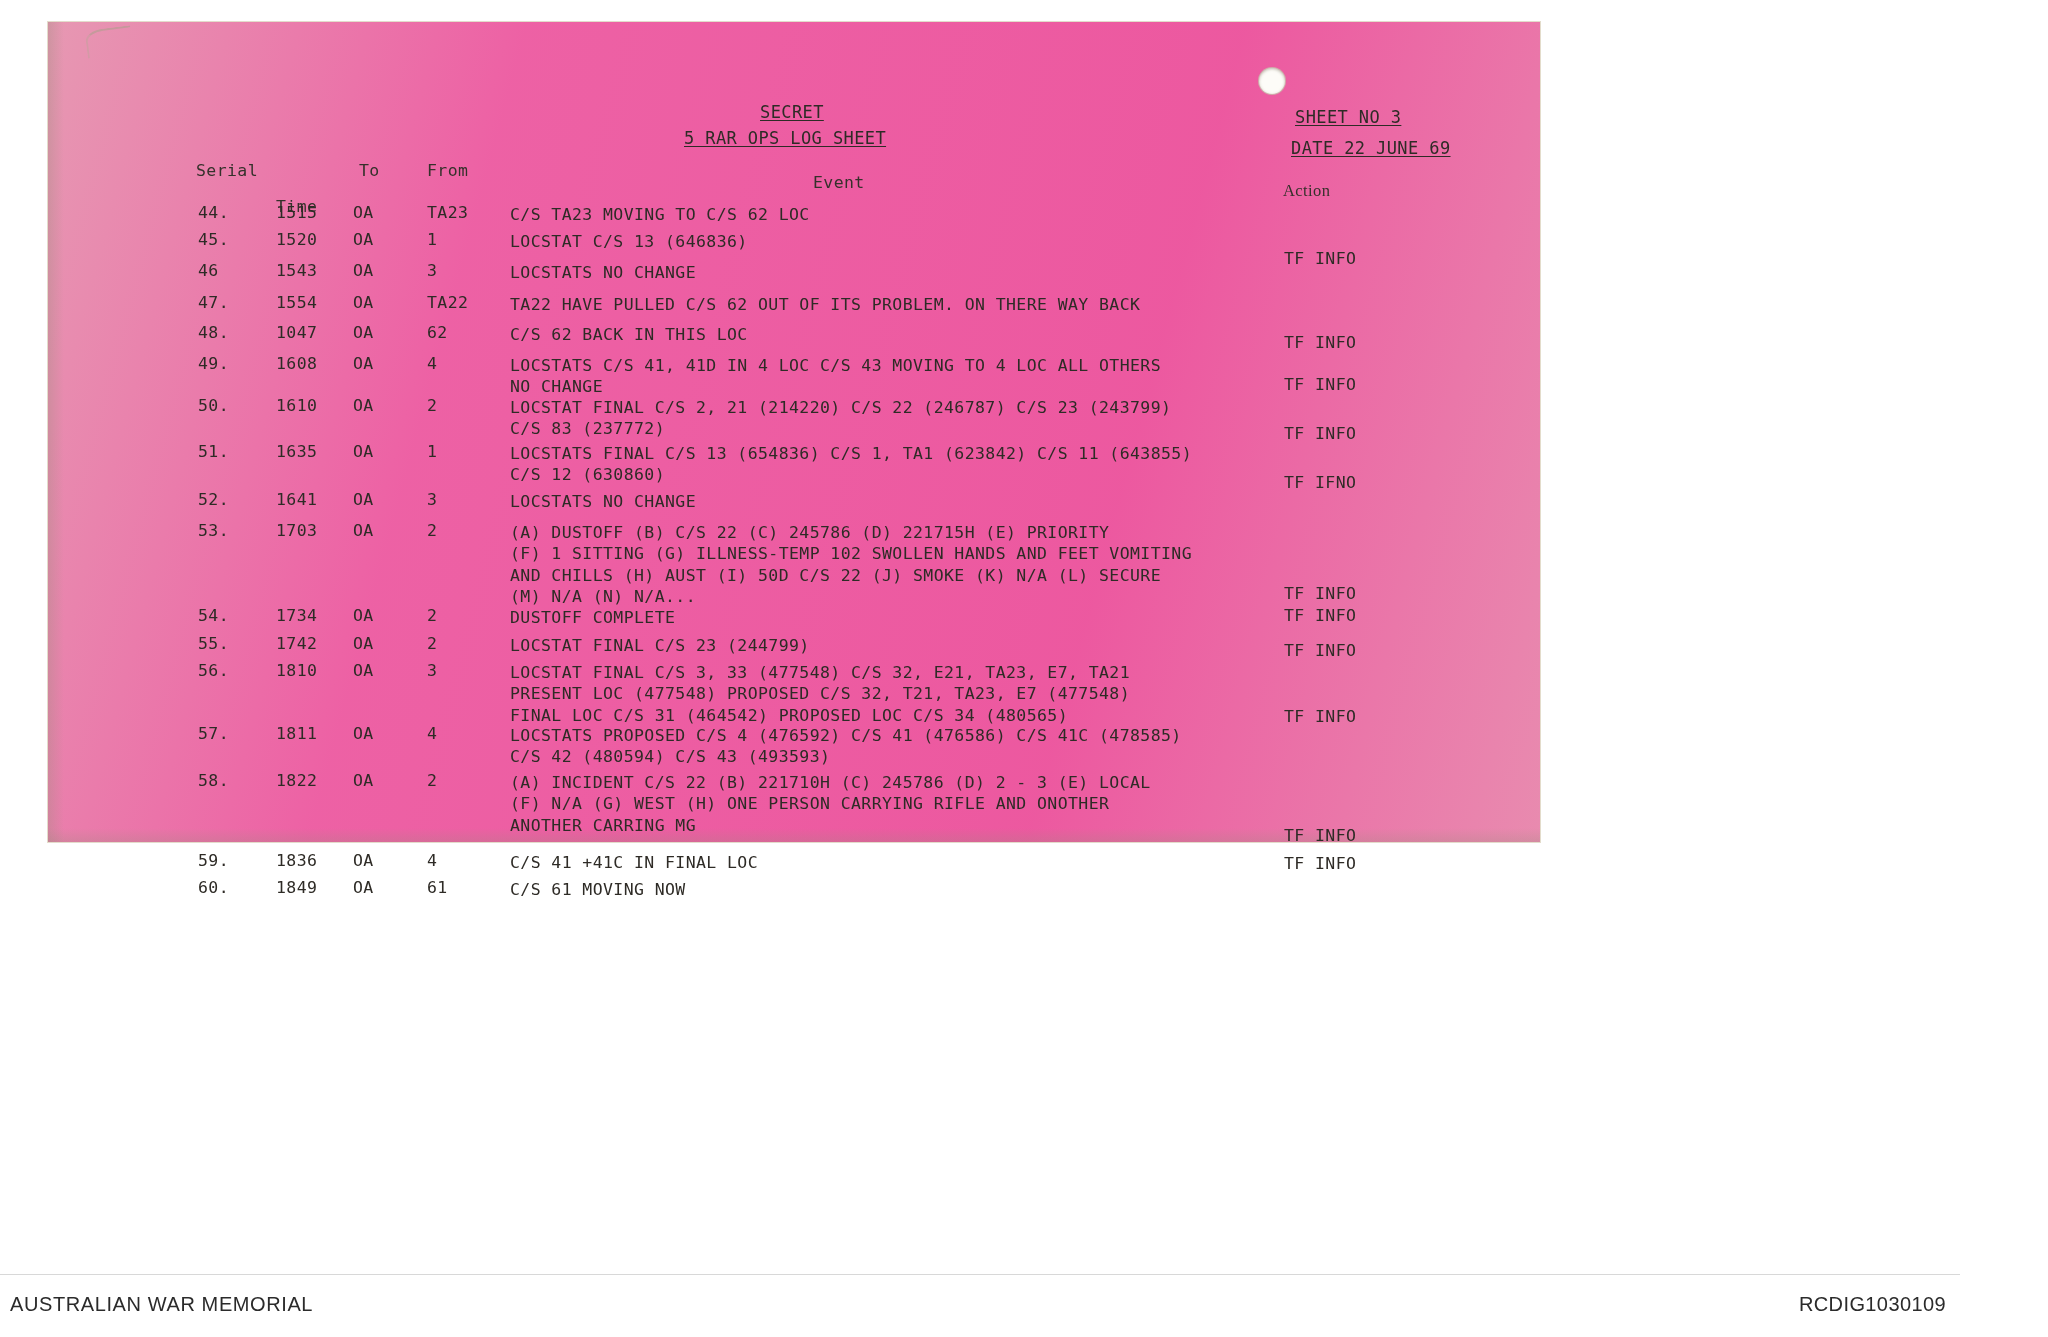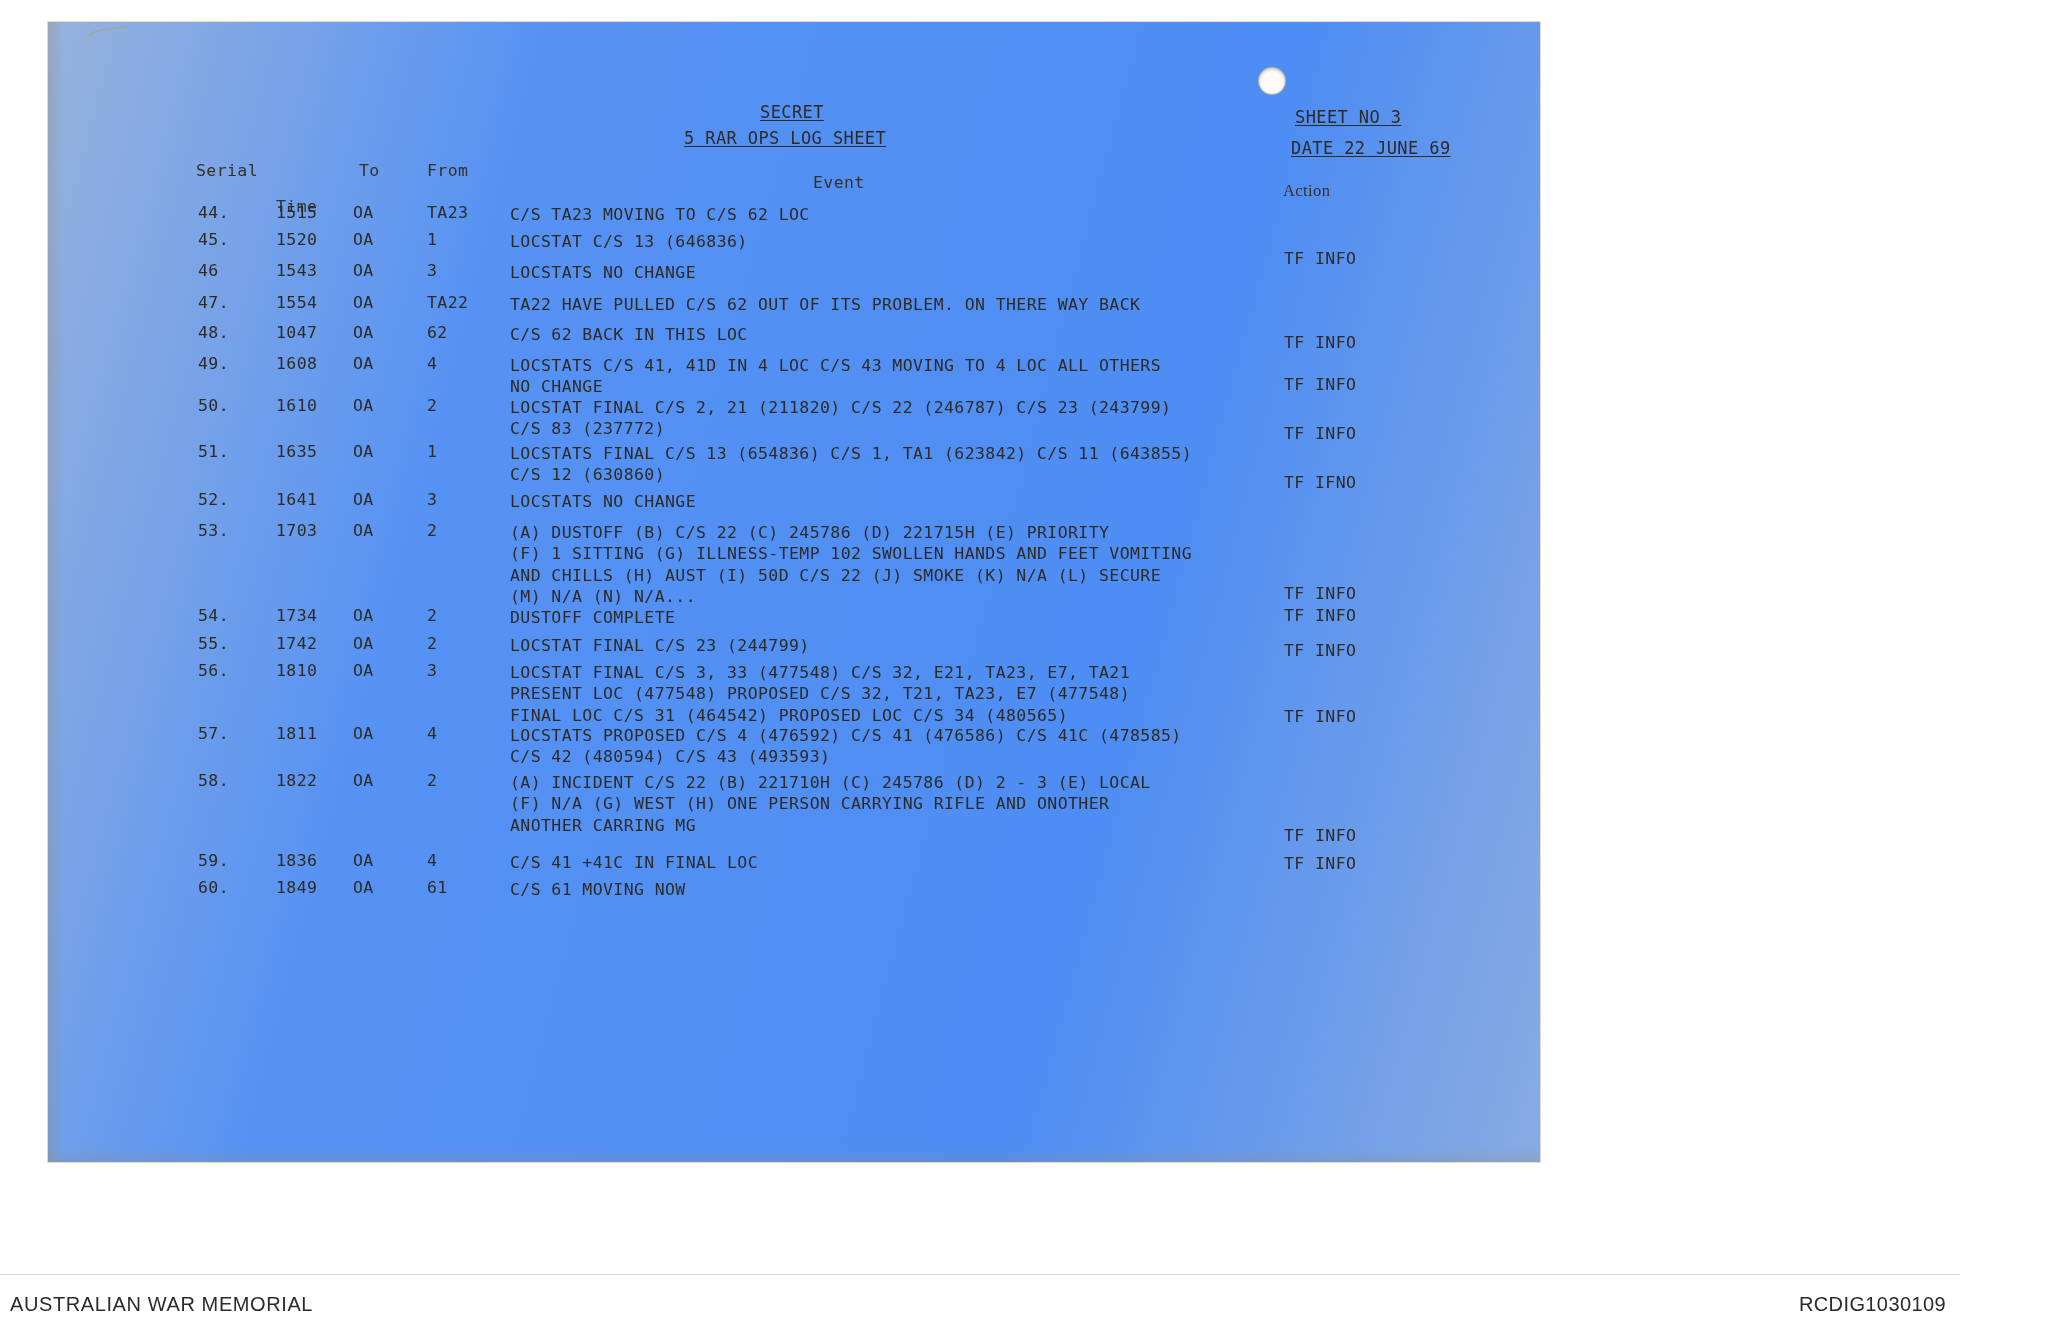--- a/index.html
+++ b/index.html
@@ -23,22 +23,22 @@
     height: 1274px;
     background: #ffffff;
   }
 
   
   #paper {
     position: absolute;
     left: 48px;
     top: 22px;
     width: 1492px;
-    height: 1140px;
-    background: #3b82f6;
+    height: 820px;
+    background: #ec4899;
     box-shadow: 0 0 0 1px #e3dccb;
   }
   
   #paper::before {
     content: "";
     position: absolute;
     left: 0; top: 0; right: 0; bottom: 0;
     background:
       linear-gradient(105deg, rgba(226,218,199,0.55) 0%, rgba(244,240,230,0.15) 28%, rgba(240,234,220,0.1) 70%, rgba(228,220,202,0.45) 100%);
     pointer-events: none;
@@ -233,21 +233,21 @@
           <div class="typed c-from">4</div>
           <div class="typed c-event">LOCSTATS C/S 41, 41D IN 4 LOC C/S 43 MOVING TO 4 LOC ALL OTHERS
 NO CHANGE</div>
         </div>
         <div class="typed c-action" style="top: 354px;">TF INFO</div>
         <div class="row" style="top: 375px;">
           <div class="typed c-serial">50.</div>
           <div class="typed c-time">1610</div>
           <div class="typed c-to">OA</div>
           <div class="typed c-from">2</div>
-          <div class="typed c-event">LOCSTAT FINAL C/S 2, 21 (211820) C/S 22 (246787) C/S 23 (243799)
+          <div class="typed c-event">LOCSTAT FINAL C/S 2, 21 (214220) C/S 22 (246787) C/S 23 (243799)
 C/S 83 (237772)</div>
         </div>
         <div class="typed c-action" style="top: 403px;">TF INFO</div>
         <div class="row" style="top: 421px;">
           <div class="typed c-serial">51.</div>
           <div class="typed c-time">1635</div>
           <div class="typed c-to">OA</div>
           <div class="typed c-from">1</div>
           <div class="typed c-event">LOCSTATS FINAL C/S 13 (654836) C/S 1, TA1 (623842) C/S 11 (643855)
 C/S 12 (630860)</div>

